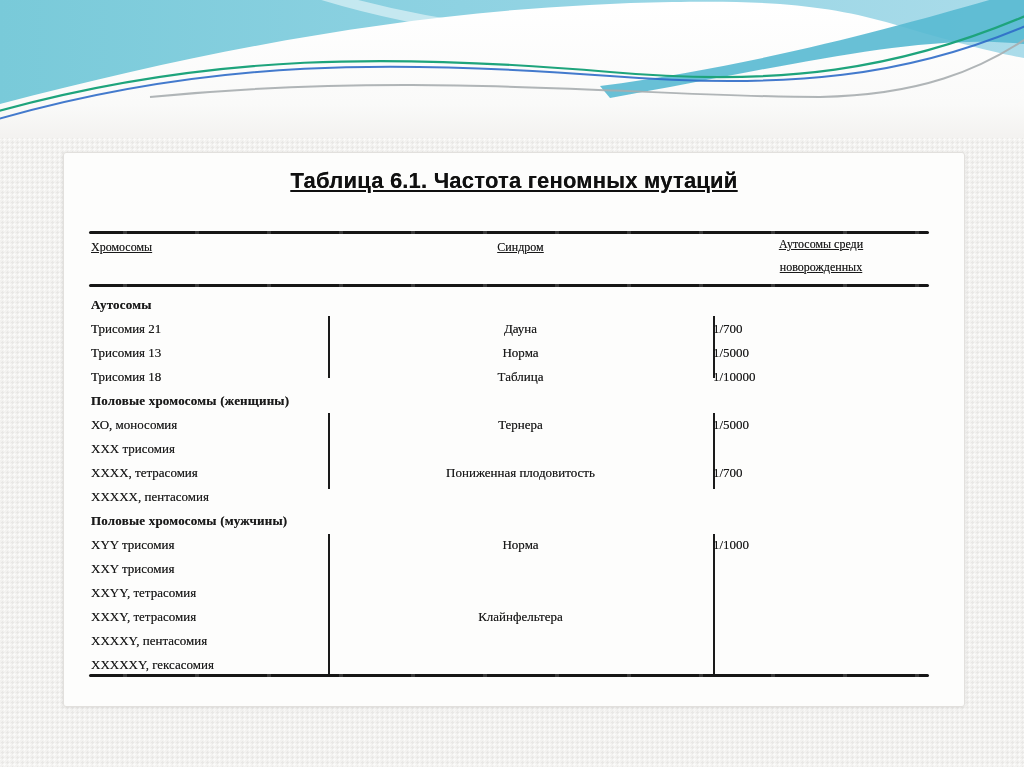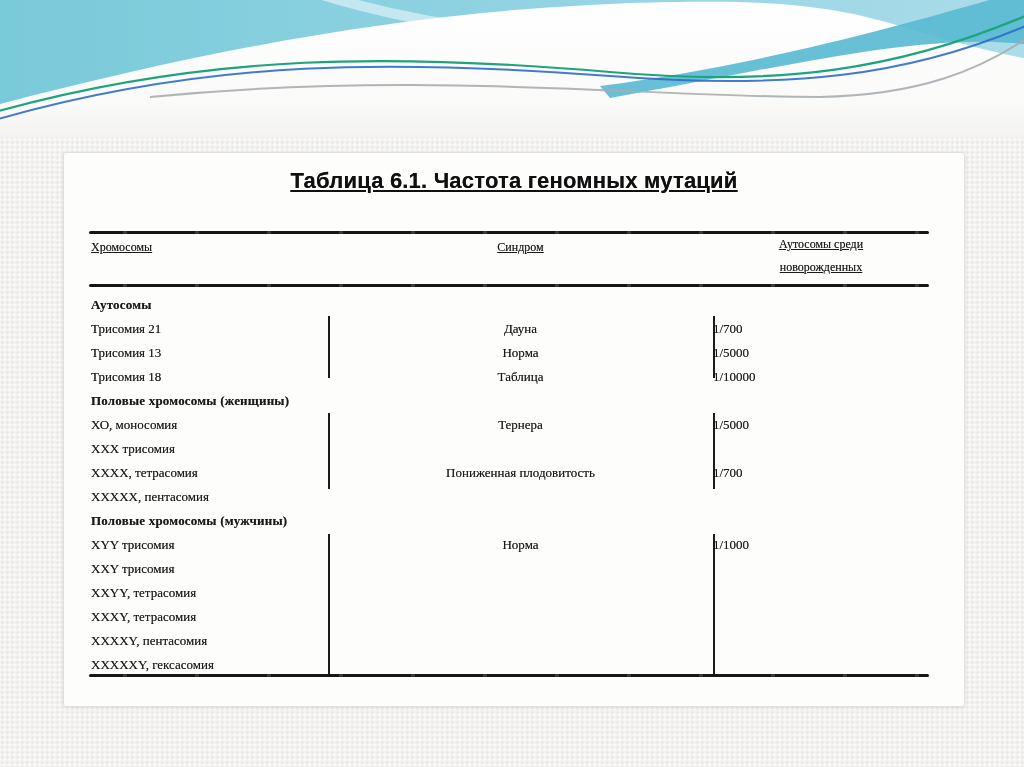--- a/index.html
+++ b/index.html
@@ -182,20 +182,21 @@
         <span class="c2"></span>
         <span class="c3"></span>
       </div>
       <div class="row" style="top:428px">
         <span class="c1">XXYY, тетрасомия</span>
         <span class="c2"></span>
         <span class="c3"></span>
       </div>
       <div class="row" style="top:452px">
         <span class="c1">XXXY, тетрасомия</span>
+        <span class="c2">Клайнфельтера</span>
       </div>
       <div class="row" style="top:476px">
         <span class="c1">XXXXY, пентасомия</span>
         <span class="c2"></span>
         <span class="c3"></span>
       </div>
       <div class="row" style="top:500px">
         <span class="c1">XXXXXY, гексасомия</span>
         <span class="c2"></span>
         <span class="c3"></span>

